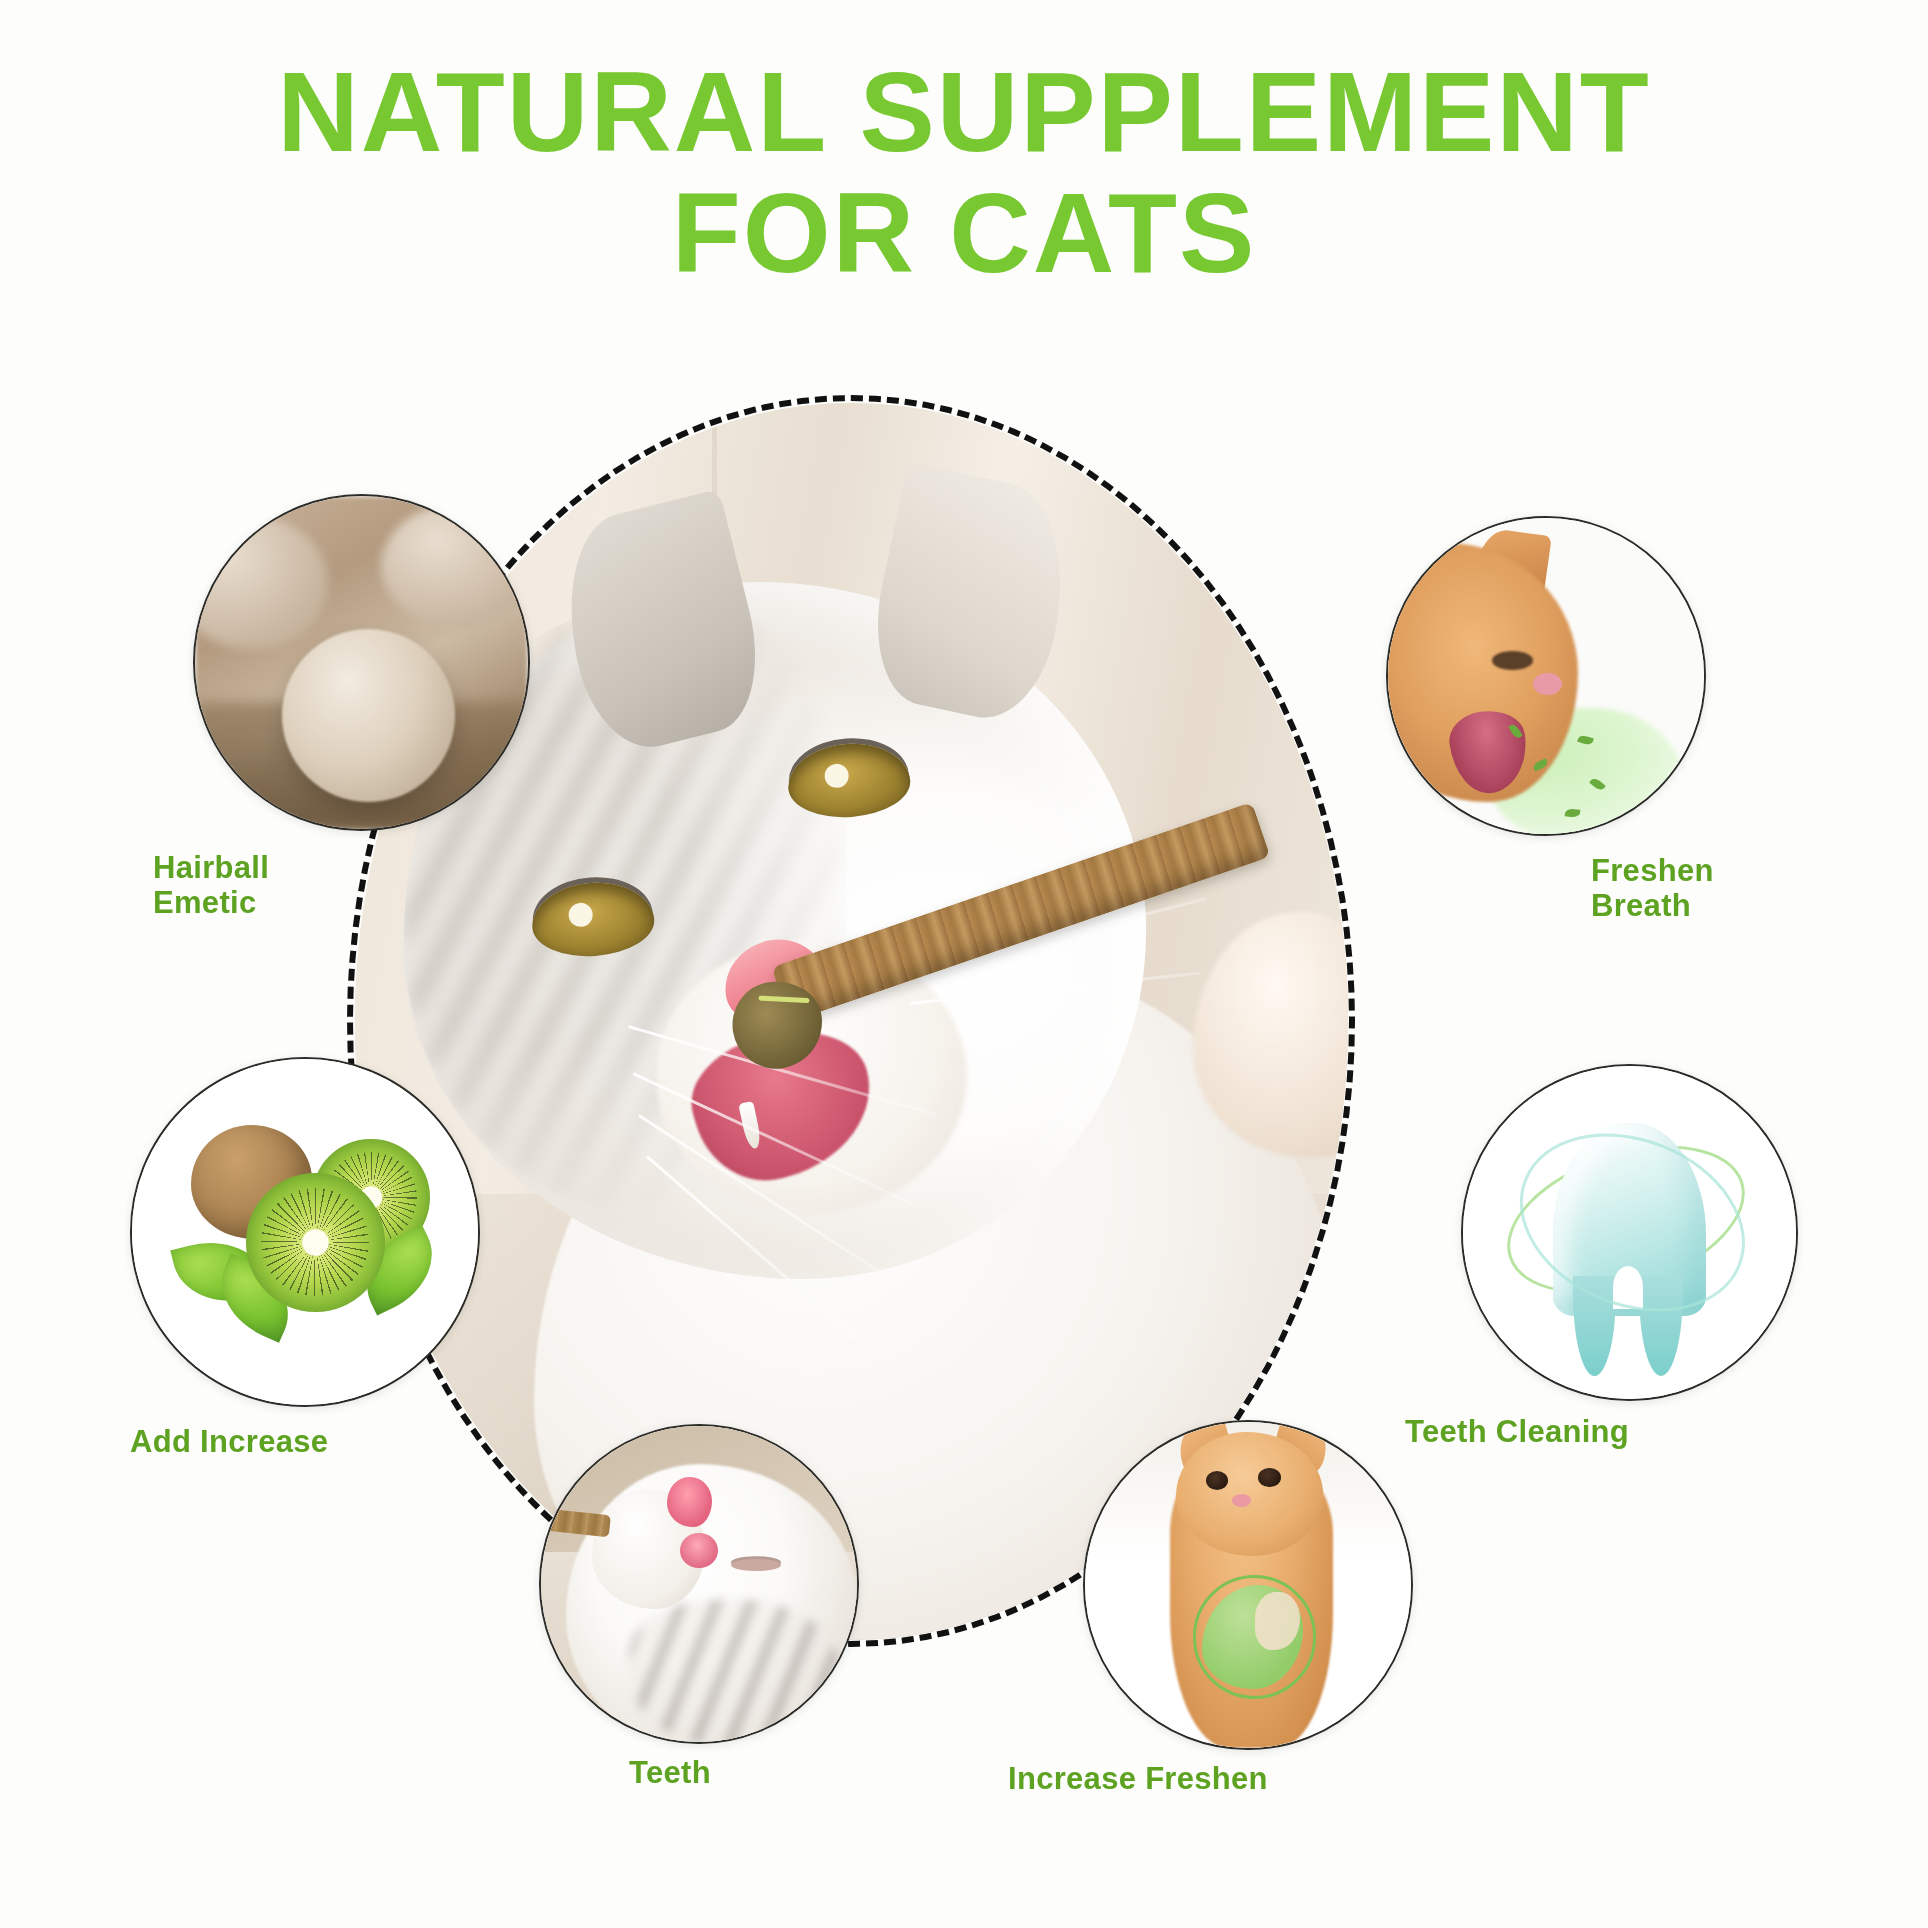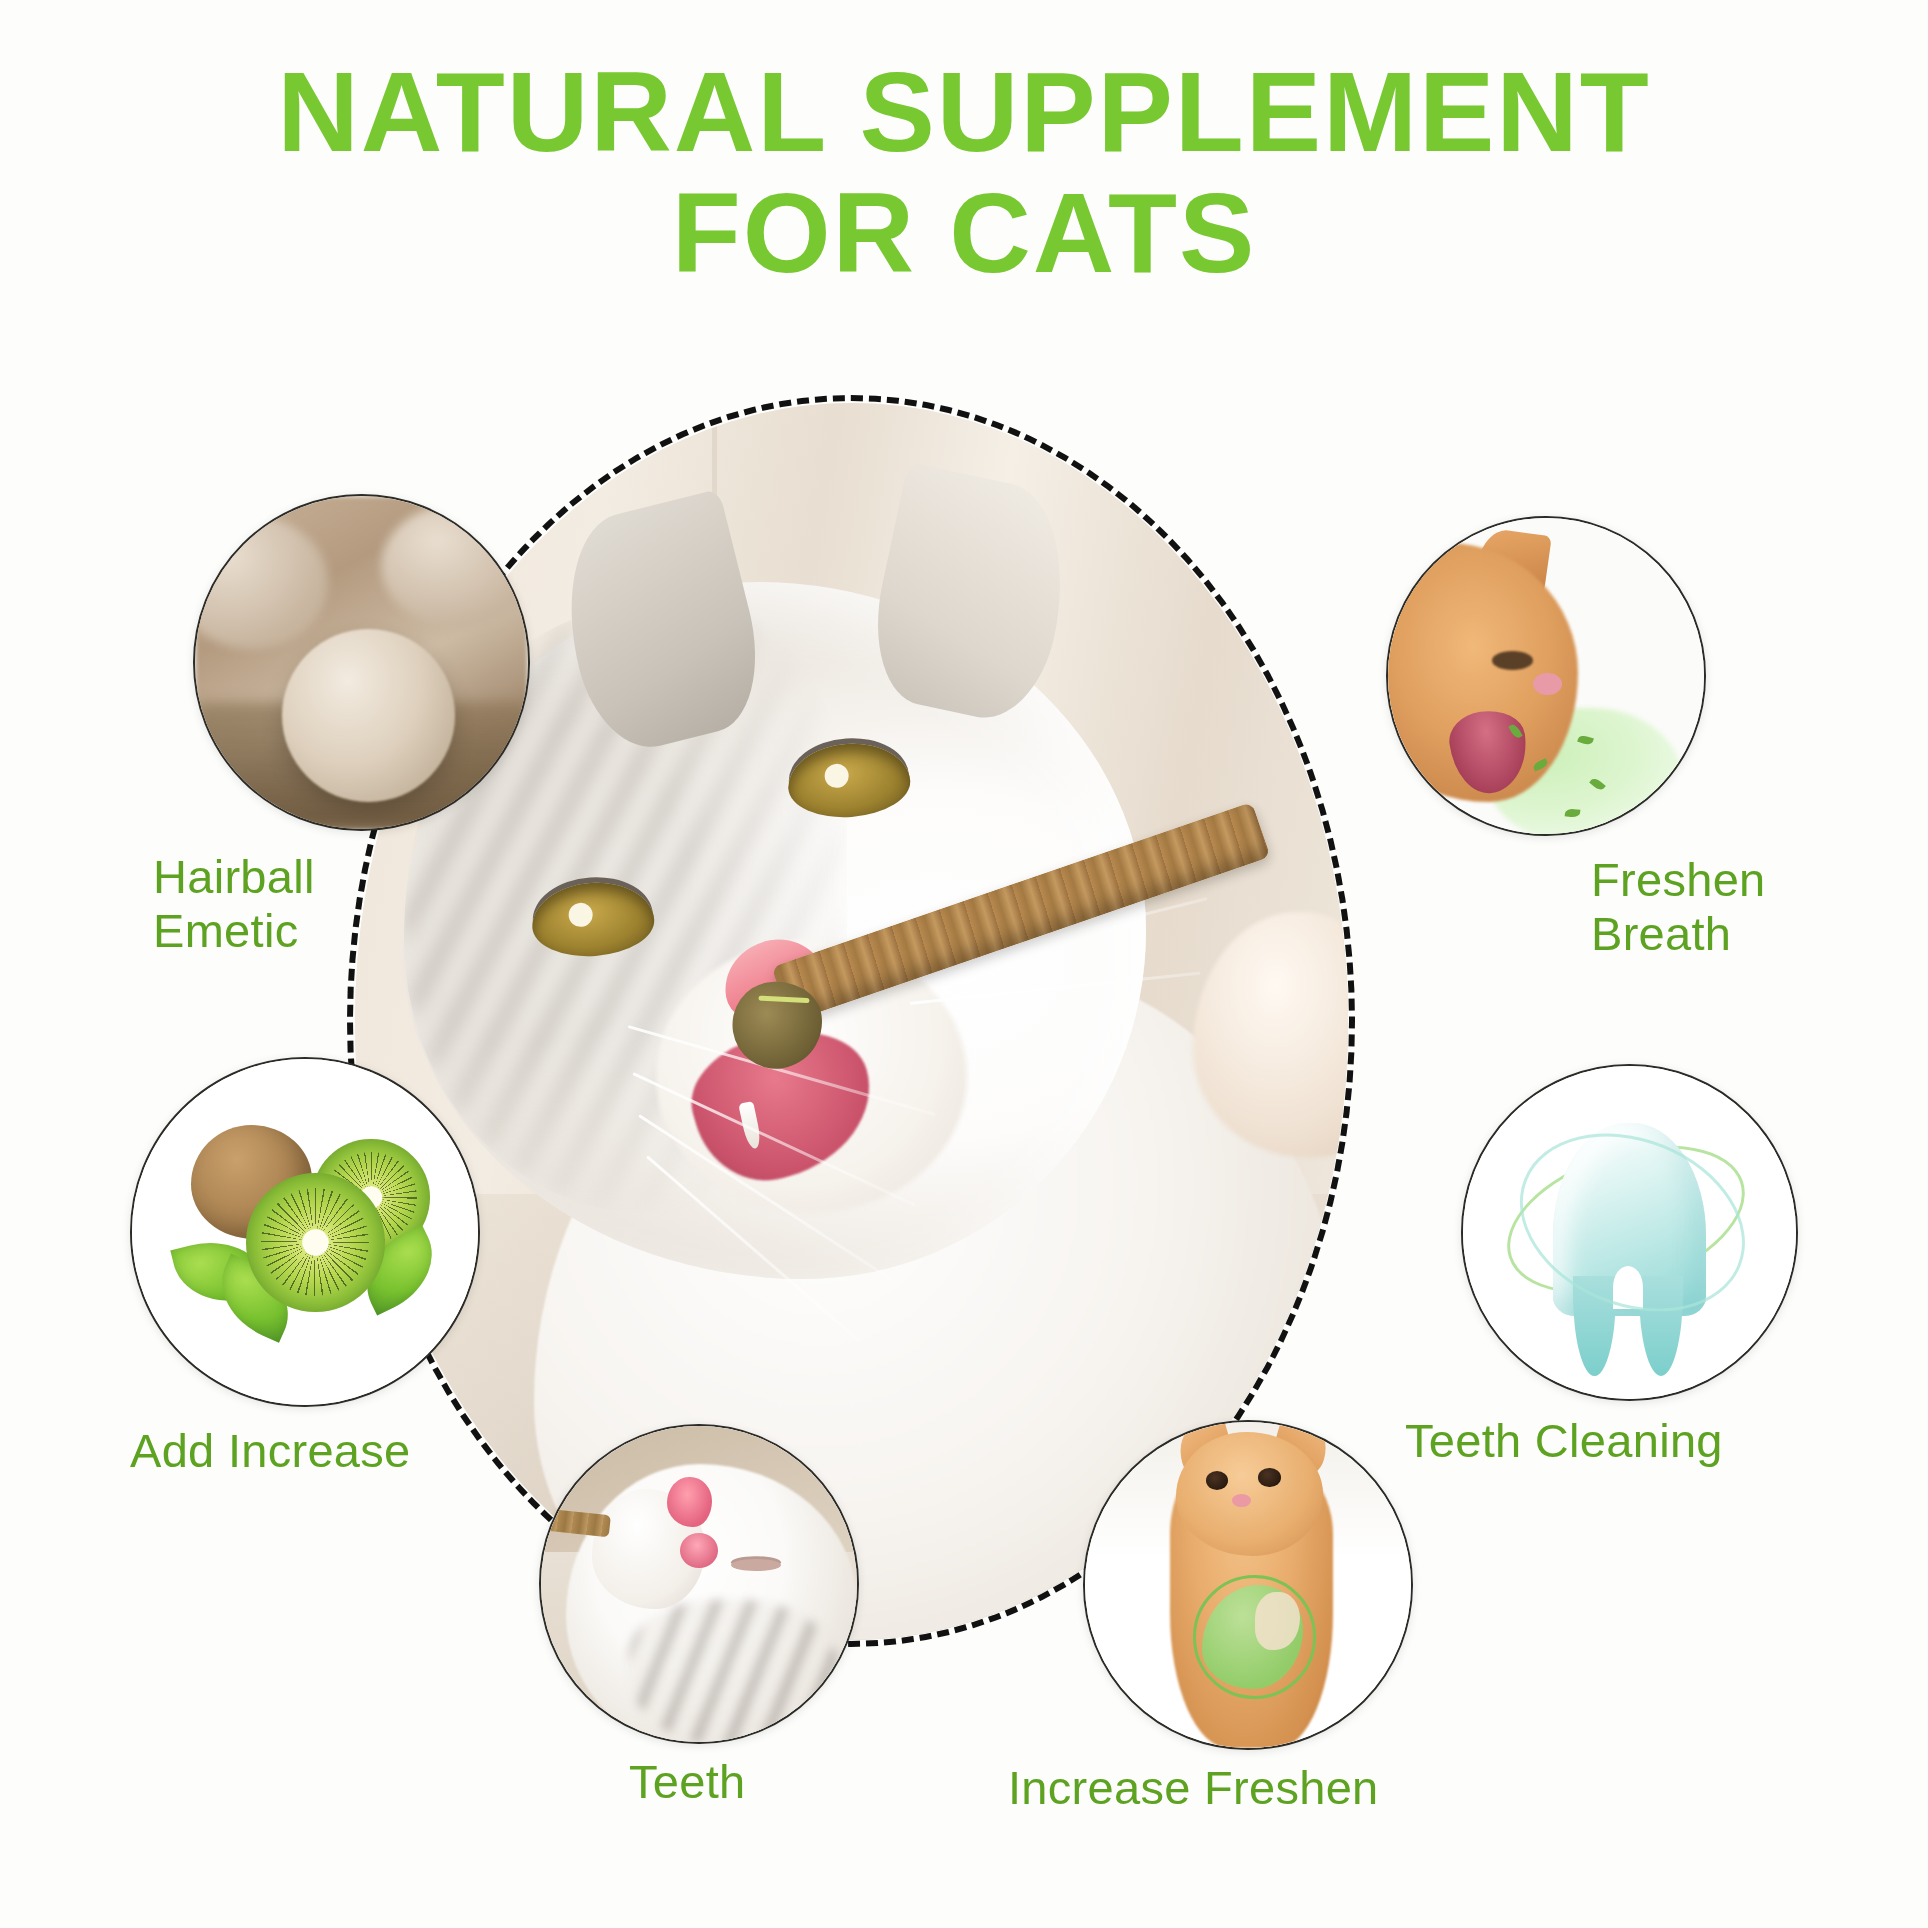--- a/index.html
+++ b/index.html
@@ -221,22 +221,22 @@
     position: relative;
     border-radius: 50%;
     overflow: hidden;
     border: 2.8px solid #2b2b28;
     background: #ffffff;
     box-shadow: 0 1.9px 9.4px rgba(0,0,0,.10);
   }
   .node-label {
     position: absolute;
     color: #5da221;
-    font-weight: 400;
-    font-size: 47px;
+    font-weight: 700;
+    font-size: 31px;
     line-height: 1.14;
     white-space: pre-line;
     letter-spacing: 0.3px;
   }
 
   
   #node-hairball { left: 193px; top: 494px; }
   #node-hairball .circ { width: 337px; height: 337px; }
   #node-hairball .node-label { left: -40px; top: 356px; text-align: left; }
 

